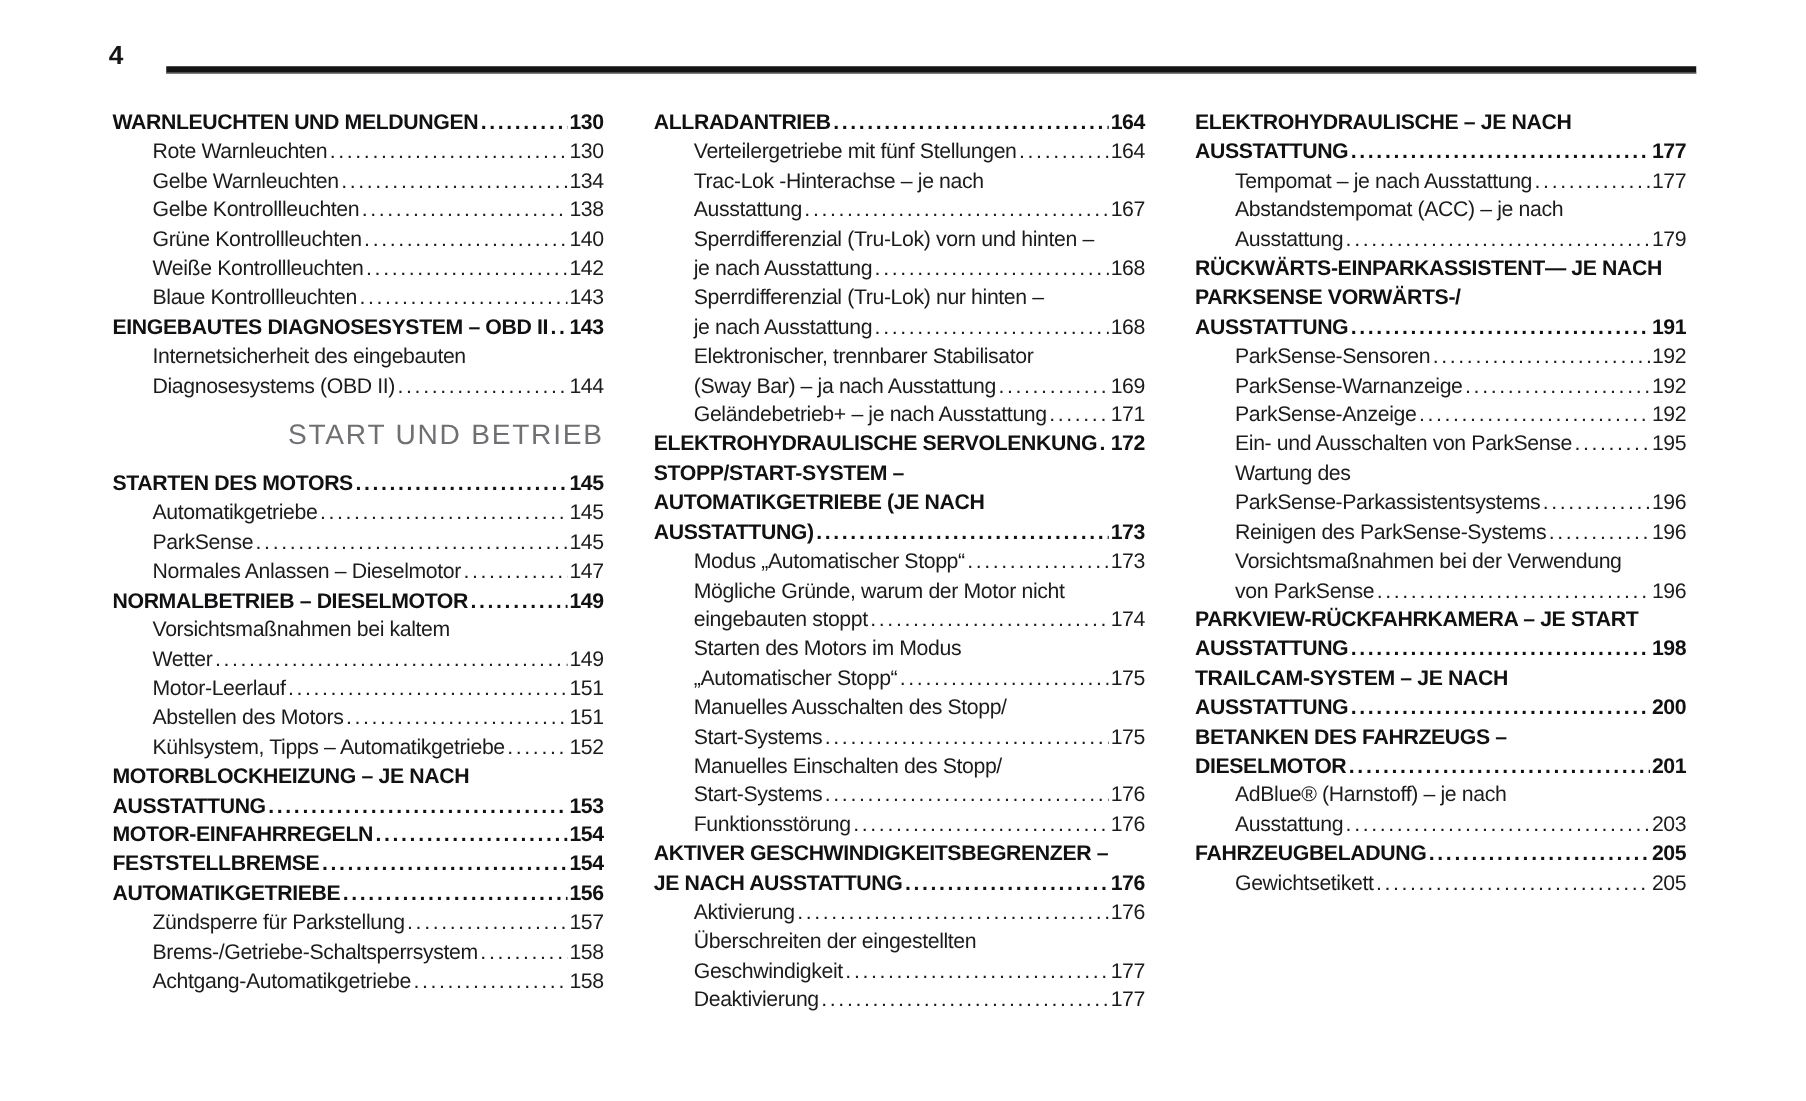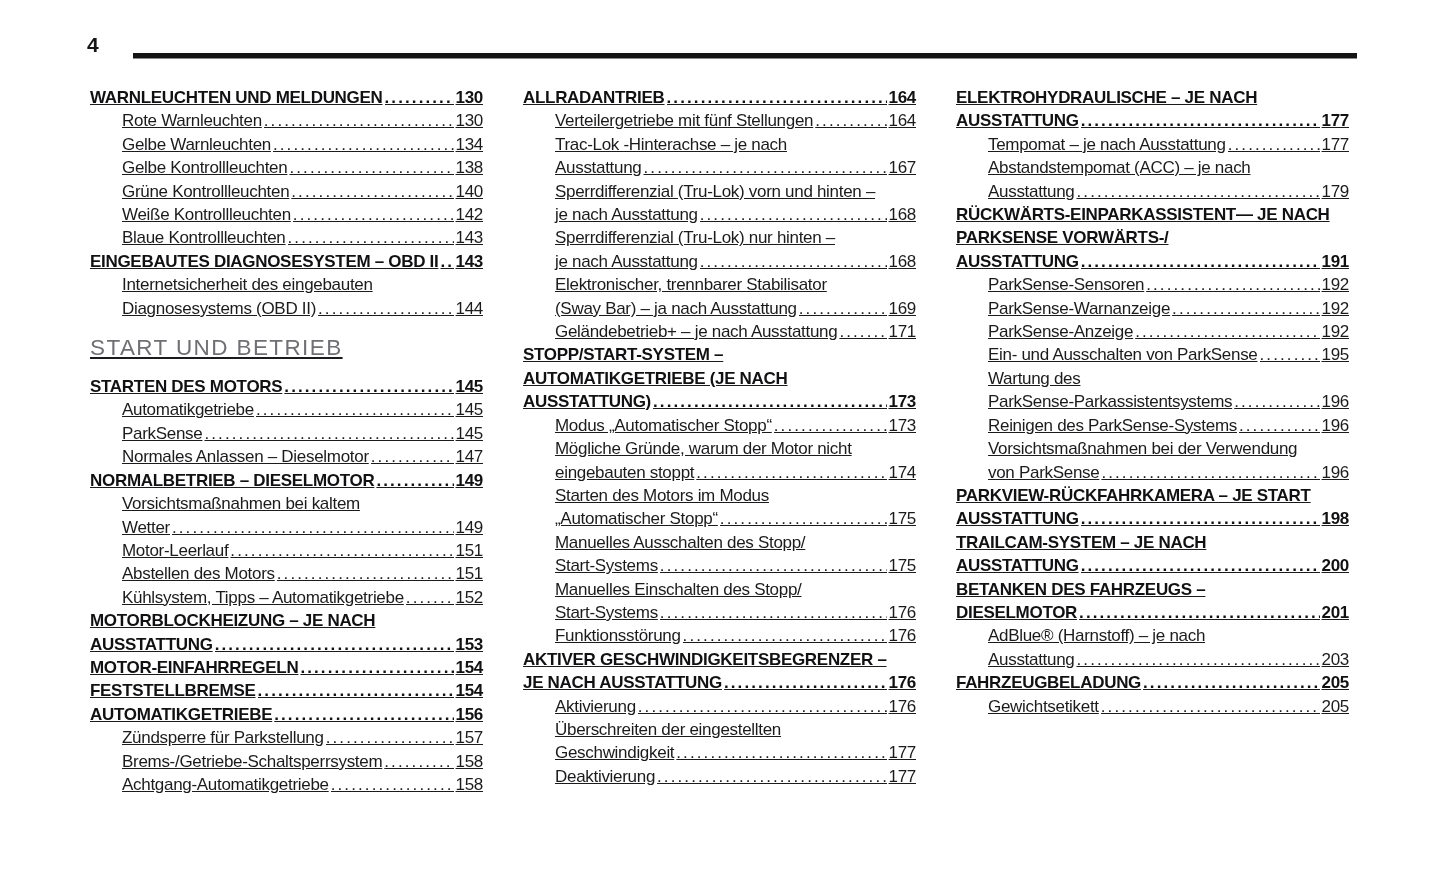--- a/index.html
+++ b/index.html
@@ -31,21 +31,20 @@
     height: 5px;
     background: #141414;
     border-bottom: 1px solid #8a8a8a;
   }
   #columns {
     position: absolute;
     left: 90px;
     top: 86px;
     display: flex;
     gap: 40px;
-    text-decoration: underline;
   }
   .toc-col {
     width: 393px;
     flex: 0 0 393px;
   }
   .toc-line {
     display: flex;
     align-items: baseline;
     font-size: 17px;
     line-height: 23.4px;
@@ -77,20 +76,21 @@
     flex: 0 0 auto;
   }
   .section-heading {
     font-size: 22.5px;
     line-height: 26px;
     font-weight: 400;
     color: #707074;
     letter-spacing: 1.4px;
     margin: 15px 0 14px 0;
     white-space: nowrap;
+    text-align: right;
   }
 </style>
 </head>
 <body>
 
 <div class="page-num">4</div>
 
 <div class="header-rule"></div>
 
 <div id="columns">
@@ -273,20 +273,25 @@
         <span class="txt">(Sway Bar) – ja nach Ausstattung</span>
         <span class="leader"></span>
         <span class="page">169</span>
       </div>
       <div class="toc-line ind">
         <span class="txt">Geländebetrieb+ – je nach Ausstattung</span>
         <span class="leader"></span>
         <span class="page">171</span>
       </div>
       <div class="toc-line bold">
+        <span class="txt">ELEKTROHYDRAULISCHE SERVOLENKUNG</span>
+        <span class="leader"></span>
+        <span class="page">172</span>
+      </div>
+      <div class="toc-line bold">
         <span class="txt">STOPP/START-SYSTEM –</span>
       </div>
       <div class="toc-line bold">
         <span class="txt">AUTOMATIKGETRIEBE (JE NACH</span>
       </div>
       <div class="toc-line bold">
         <span class="txt">AUSSTATTUNG)</span>
         <span class="leader"></span>
         <span class="page">173</span>
       </div>

